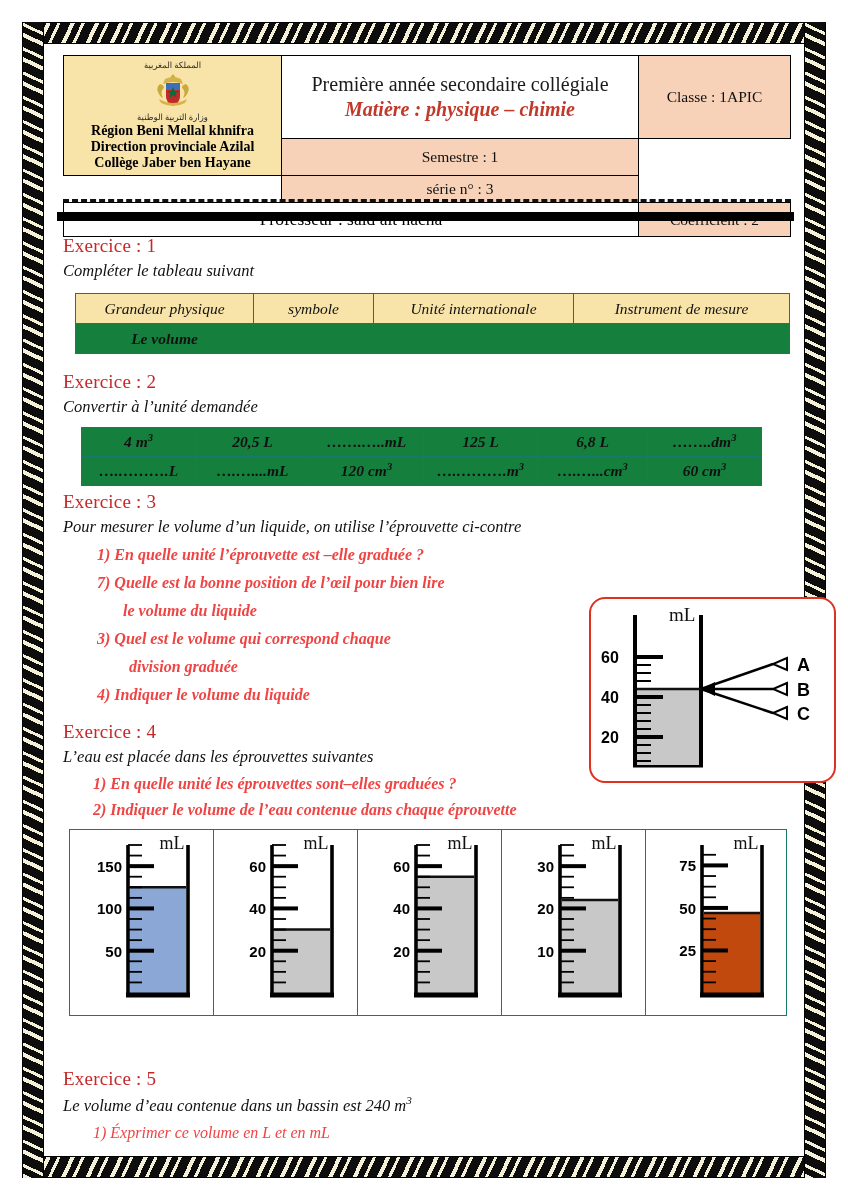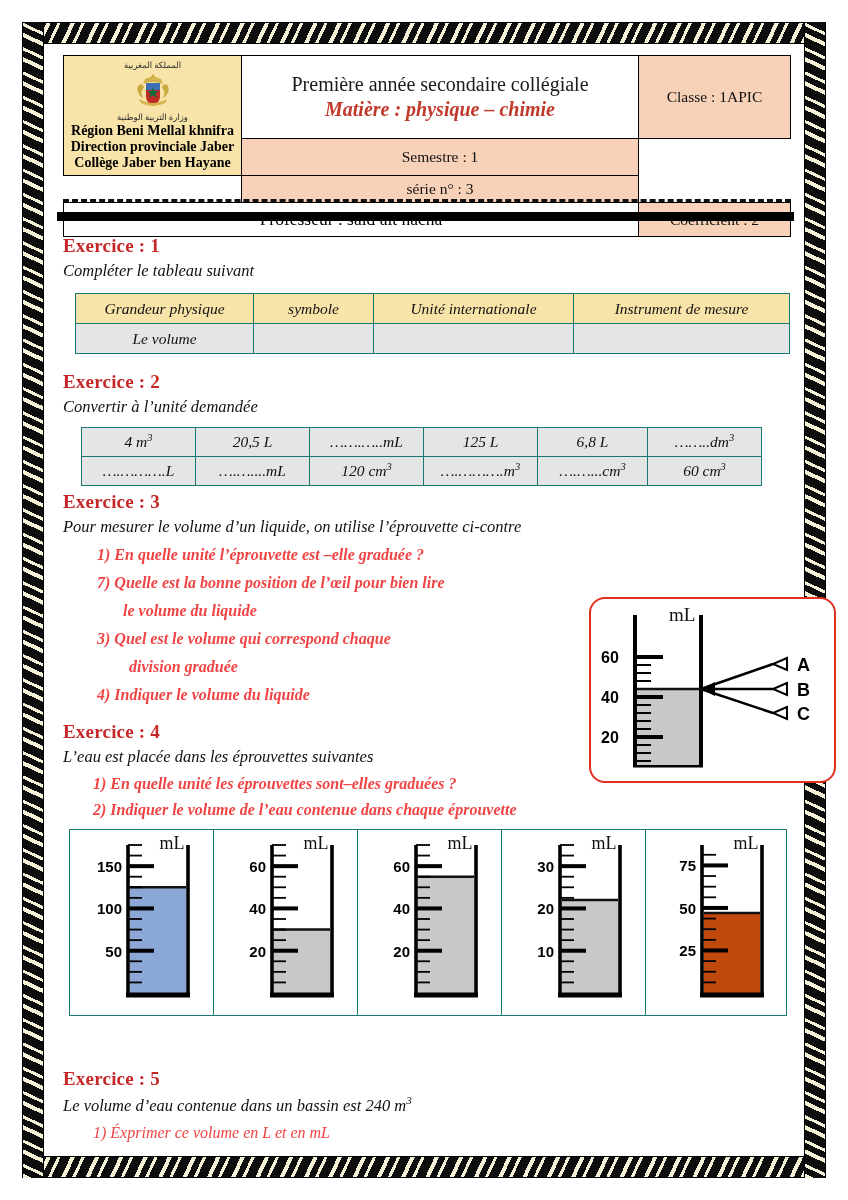--- a/index.html
+++ b/index.html
@@ -53,21 +53,21 @@
   }
 
   
   .hdr {
     position:absolute; left:14px; top:6px;
     width:728px; border-collapse:collapse;
     table-layout:fixed;
   }
   .hdr td { border:1.4px solid #000; padding:0; vertical-align:middle; }
   .cell-logo {
-    width:178px; background:#F8E3A8; text-align:center;
+    width:218px; background:#F8E3A8; text-align:center;
     padding:4px 2px 5px 2px !important;
   }
   .ar-line { font-size:8.5px; color:#2b2b2b; letter-spacing:1px; direction:rtl; }
   .ar-top { margin-bottom:1px; }
   .ar-mid { margin-top:1px; margin-bottom:1px; }
   .logo-emblem { margin:1px auto; display:block; }
   .school-line {
     font-family:"Liberation Serif", serif;
     font-weight:bold; font-size:14px; color:#000; line-height:1.13;
   }
@@ -90,21 +90,21 @@
     border-top:3px dashed #111;
   }
   .black-bar {
     position:absolute; left:8px; top:163px; width:737px; height:9px; background:#000;
   }
 
   
   .ex-title {
     position:absolute;
     font-family:"Liberation Serif", serif;
-    font-weight:bold; font-size:19px; color:#C62828; letter-spacing:0.2px;
+    font-weight:normal; font-size:19px; color:#C62828; letter-spacing:0.2px;
   }
   .body-line {
     position:absolute;
     font-family:"Liberation Serif", serif;
     font-style:italic; font-size:16.5px; color:#111; white-space:nowrap;
   }
   .q-line {
     position:absolute;
     font-family:"Liberation Serif", serif;
     font-style:italic; font-weight:bold; font-size:16px; color:#ef4444; white-space:nowrap;
@@ -113,21 +113,21 @@
 
   
   .tbl { position:absolute; border-collapse:collapse; table-layout:fixed; }
   .tbl td {
     border:1.6px solid #16786E;
     text-align:center; vertical-align:middle;
     font-family:"Liberation Serif", serif;
     font-style:italic; font-size:15.5px; color:#111;margin-top:40px;
   }
   .tbl td.head { background:#F8E3A8; }
-  .tbl td.plain { background:#e5e5e5; }
+  .tbl td.plain { background:#15803d;font-weight:bold; }
 
   
   .fig3 {
     position:absolute; left:540px; top:548px;
     width:247px; height:186px;
     border:2.4px solid #E03020; border-radius:16px; background:#fff;
   }
 
   
   .cyl-table {
@@ -164,21 +164,21 @@
             <path d="M20 12 h14 v10 q0 8-7 12 -7-4-7-12 z" fill="#0B6B3A"></path>
             <path d="M20 12 h14 v7 h-14 z" fill="#3C6FB5"></path>
             <path d="M20 19 h14 v6 q0 7-7 10 -7-3-7-10 z" fill="#C22A27"></path>
             <path d="M27 16 l1.6 4 h4.2 l-3.4 2.6 1.3 4.2 -3.7-2.6 -3.7 2.6 1.3-4.2 -3.4-2.6 h4.2 z" fill="#0B6B3A"></path>
             <path d="M14 13 q-4 3-2 8 t5 6 q-3-6 0-9 t-3-5 z" fill="#C8A93B"></path>
             <path d="M40 13 q4 3 2 8 t-5 6 q3-6 0-9 t3-5 z" fill="#C8A93B"></path>
             <path d="M13 28 q14 8 28 0 l-2 4 q-12 6-24 0 z" fill="#D4B44A"></path>
           </svg>
           <div class="ar-line ar-mid">وزارة التربية الوطنية</div>
           <div class="school-line">Région Beni Mellal khnifra</div>
-          <div class="school-line">Direction provinciale Jaber</div>
+          <div class="school-line">Direction provinciale Azilal</div>
           <div class="school-line">Collège Jaber ben Hayane</div>
         </td>
         <td class="cell-title" rowspan="1">
           <div class="t-line1">Première année secondaire collégiale</div>
           <div class="t-line2">Matière : physique – chimie</div>
         </td>
         <td class="cell-meta">Classe  : 1APIC</td>
       </tr>
       <tr>
         <td class="cell-meta">Semestre  :  1</td>

